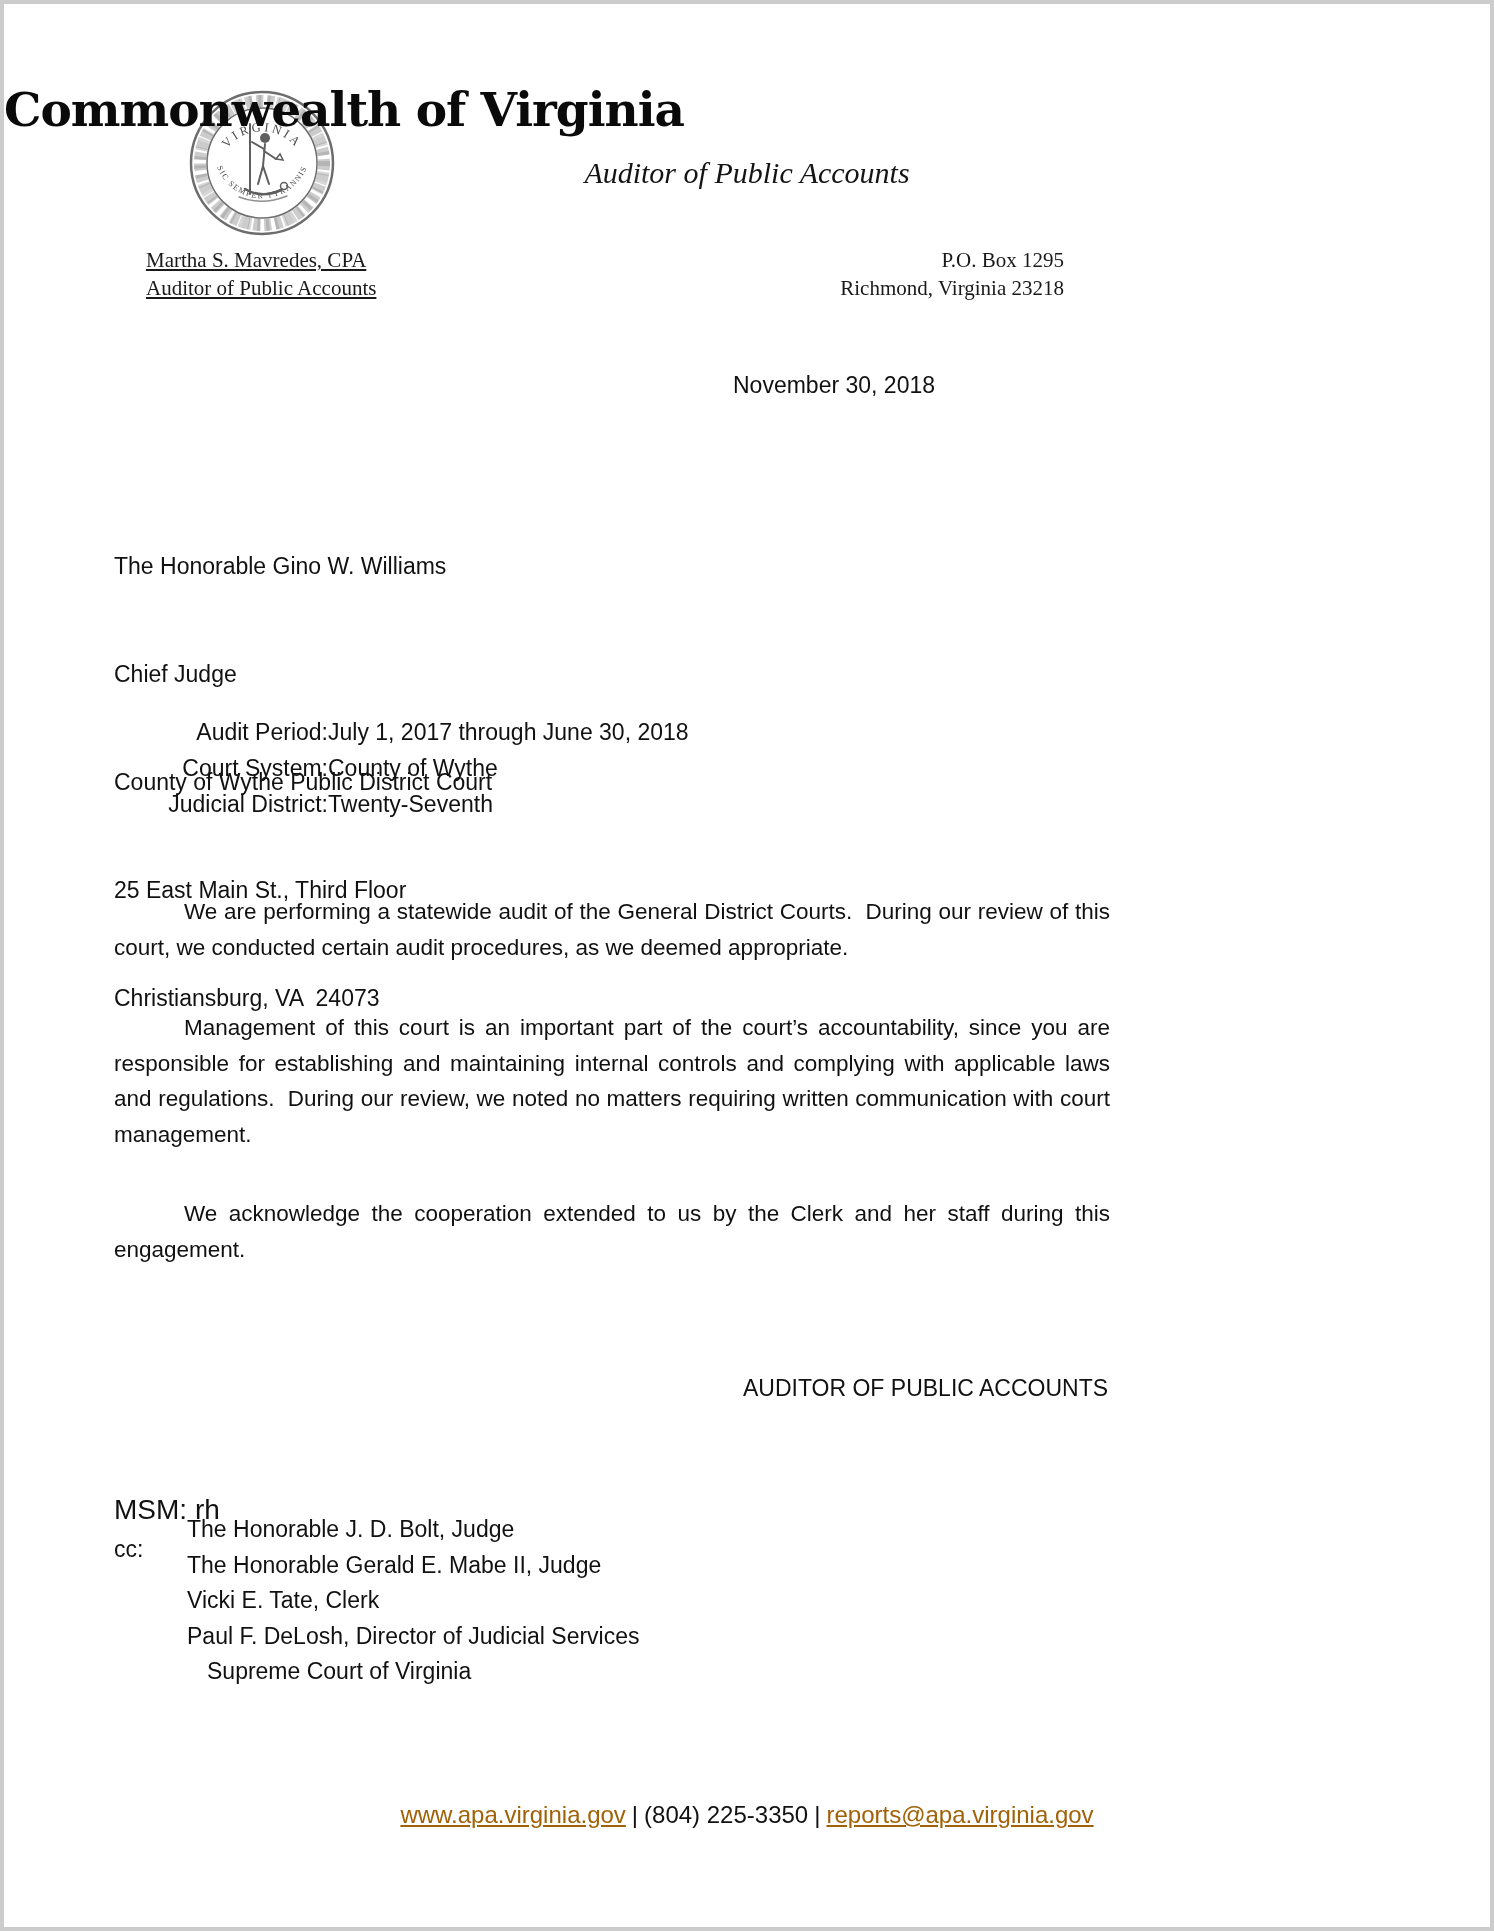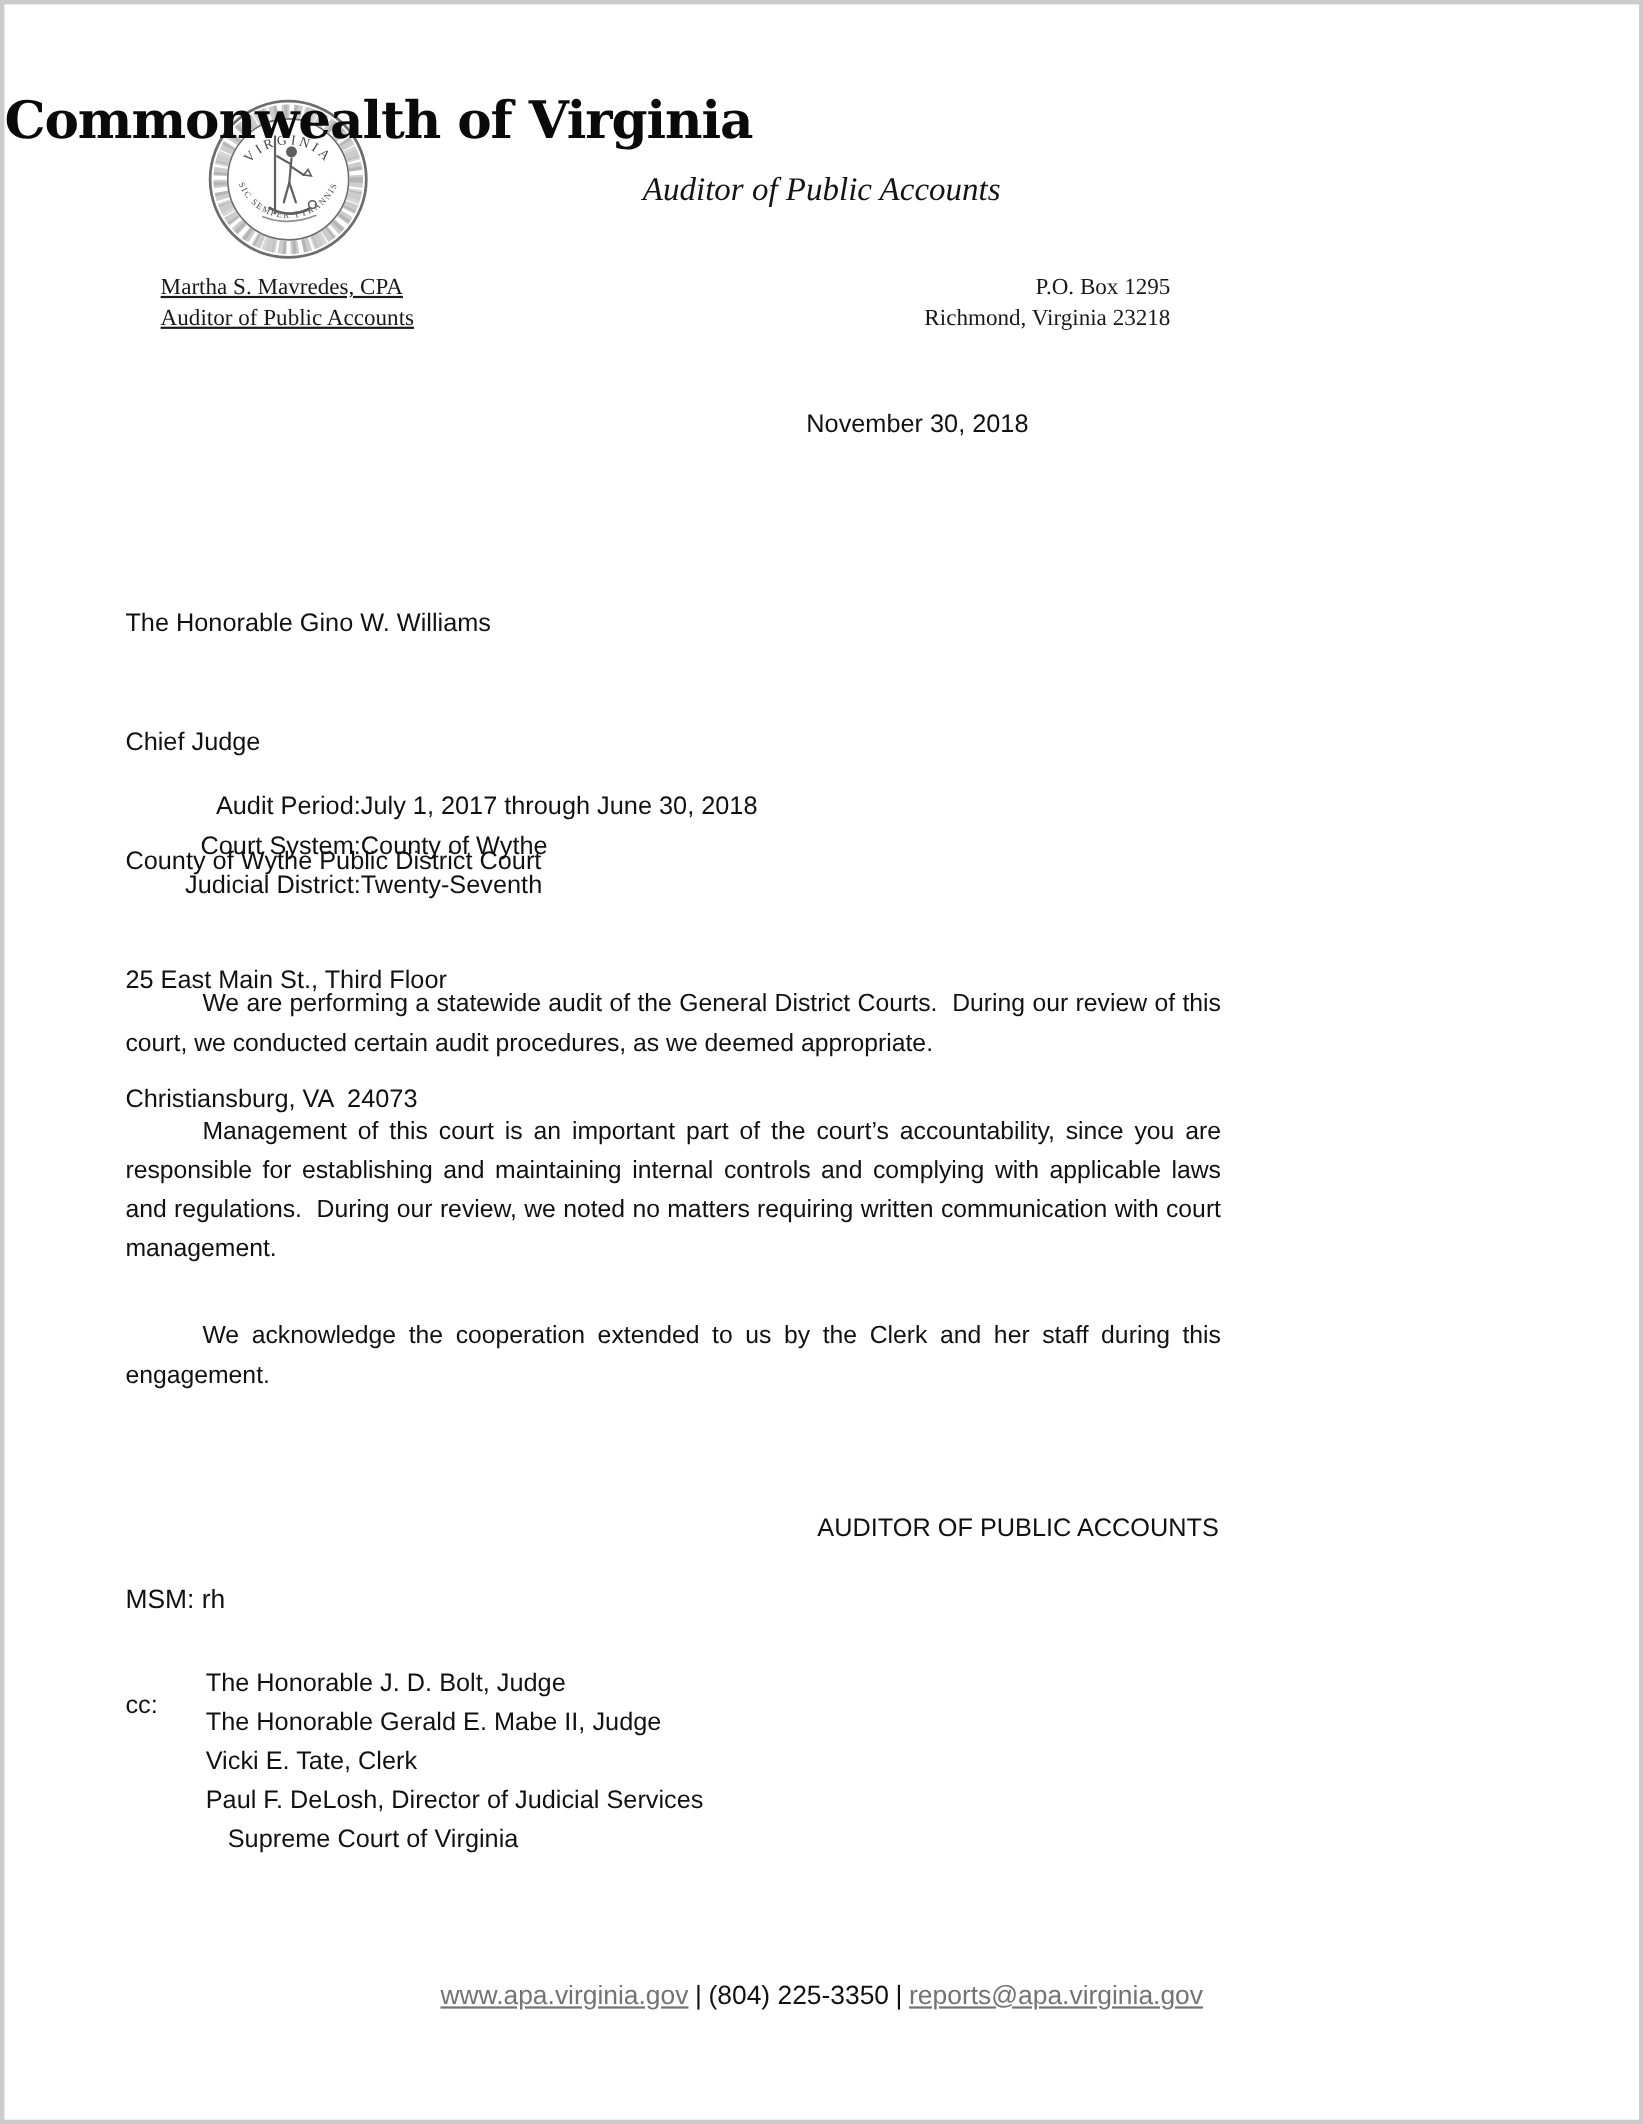--- a/index.html
+++ b/index.html
@@ -79,37 +79,37 @@
     text-align: justify;
     text-indent: 70px;
     white-space: pre-wrap;
   }
   .para-1 { top: 890px; }
   .para-2 { top: 1006px; }
   .para-3 { top: 1192px; }
 
   .signature-line { left: 739px; top: 1371px; font-size: 23px; }
 
-  .initials-line { left: 110px; top: 1437px; font-size: 24px; }
+  .initials-line { left: 110px; top: 1490px; font-size: 28px; }
 
   .cc-block { left: 110px; top: 1508px; font-size: 23px; line-height: 35.5px; }
   .cc-row { display: flex; align-items: flex-start; }
   .cc-label { width: 73px; margin-top: 20px; }
   .cc-list { }
   .cc-item { white-space: pre-wrap; }
   .cc-item-indent { padding-left: 20px; }
 
   
   .page-footer {
     left: 0; right: 0; top: 1797px;
     text-align: center;
     font-size: 24px;
   }
   .footer-link {
-    color: #737373;
+    color: #a16207;
     text-decoration: underline;
     cursor: pointer;
   }
   .footer-sep { color: #111111; padding: 0 6px; }
   .footer-phone { color: #111111; }
 </style>
 </head>
 <body>
 
 <div class="page">

